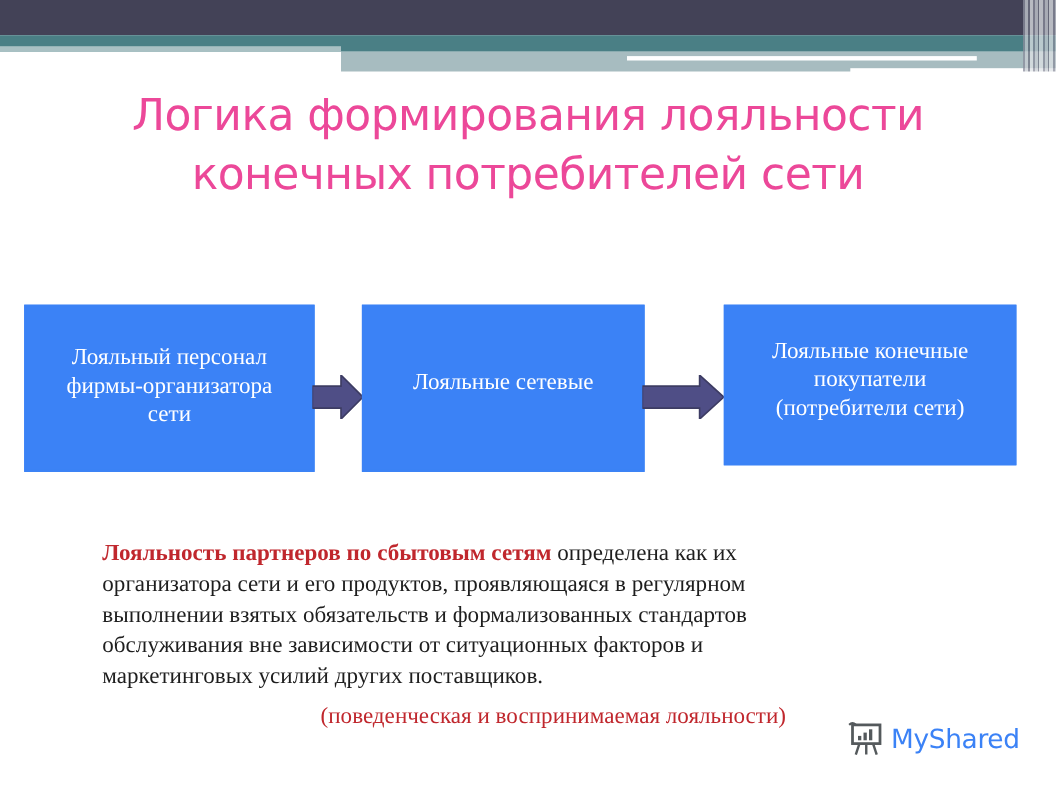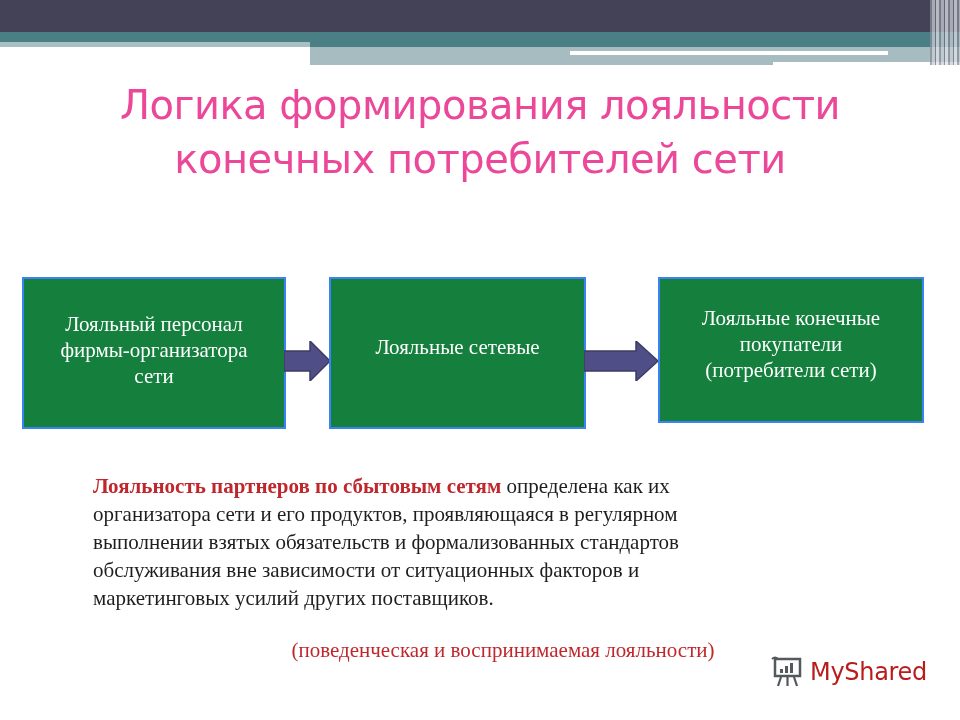--- a/index.html
+++ b/index.html
@@ -16,42 +16,42 @@
     .band-white-left { position: absolute; left: 0; top: 47px; width: 310px; height: 18px; background: #ffffff; }
     .edge-stripes { position: absolute; right: 0; top: 0; width: 30px; height: 65px;
       background: repeating-linear-gradient(90deg, #8a8d9c 0 2px, #c9ced4 2px 5px, #6f7282 5px 6px, #dfe3e6 6px 9px); opacity: 0.75; }
 
     
     .title { position: absolute; left: 0; top: 78px; width: 960px; text-align: center;
       font-family: "DejaVu Sans", "Liberation Sans", sans-serif; color: #ec4899;
       font-size: 40px; line-height: 54px; letter-spacing: -0.5px; }
 
     
-    .box { position: absolute; background: #15803d; border: 2px solid #3b82f6; color: #ffffff;
+    .box { position: absolute; background: #3b82f6; border: 2px solid #3b82f6; color: #ffffff;
       display: flex; align-items: center; justify-content: center; text-align: center;
       font-size: 21px; line-height: 26px; padding: 0 8px; }
     .box span { display: block; }
     .box-1 { left: 22px; top: 277px; width: 264px; height: 152px; padding-bottom: 6px; }
     .box-2 { left: 329px; top: 277px; width: 257px; height: 152px; padding-bottom: 12px; }
     .box-3 { left: 658px; top: 277px; width: 266px; height: 146px; padding-bottom: 12px; }
 
     .arrow { position: absolute; }
     .arrow-1 { left: 284px; top: 341px; }
     .arrow-2 { left: 584px; top: 341px; }
 
     
-    .desc { position: absolute; left: 93px; top: 472px; width: 790px;
+    .desc { position: absolute; left: 93px; top: 488px; width: 790px;
       font-size: 21px; line-height: 28px; color: #1e1e1e; }
     .desc .lead { color: #c0272d; font-weight: bold; }
     .note { position: absolute; left: 0; top: 636px; width: 1006px; text-align: center;
       font-size: 21px; line-height: 28px; color: #c0272d; }
 
     
     .watermark { position: absolute; left: 770px; top: 656px; display: flex; align-items: center; gap: 6px; }
-    .watermark-text { font-family: "DejaVu Sans", "Liberation Sans", sans-serif; font-size: 24px; color: #b91c1c; letter-spacing: -0.3px; }
+    .watermark-text { font-family: "DejaVu Sans", "Liberation Sans", sans-serif; font-size: 24px; color: #3b82f6; letter-spacing: -0.3px; }
   </style>
 </head>
 <body>
 
 <div class="band-dark"></div>
 <div class="band-teal"></div>
 <div class="band-light-right"></div>
 <div class="band-white-left"></div>
 <div class="band-light-left"></div>
 <div class="band-white-line"></div>

